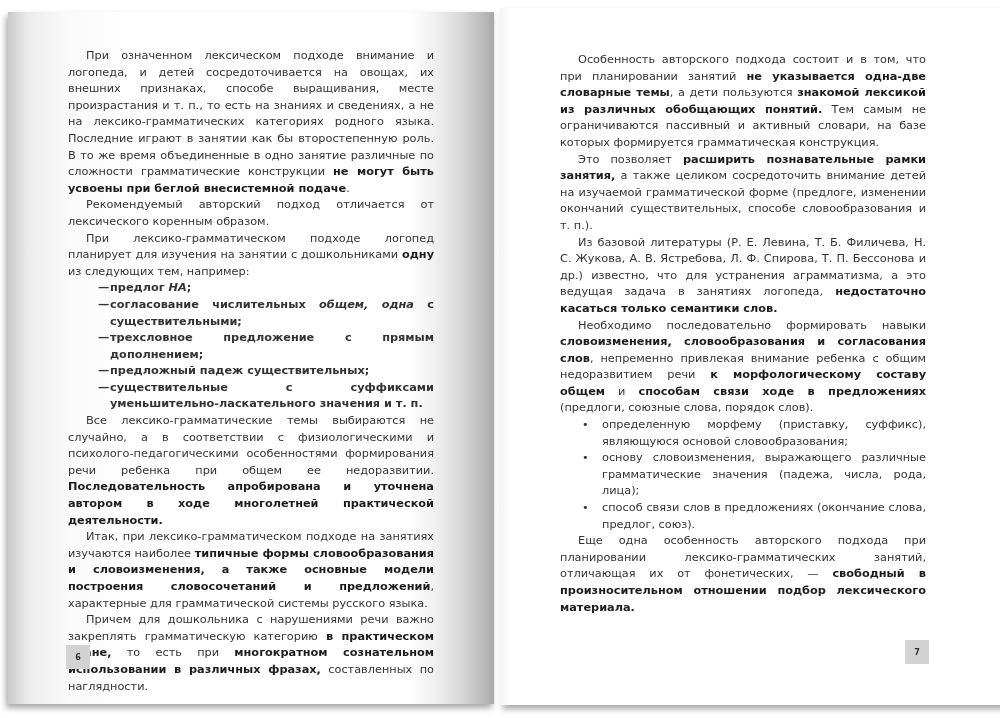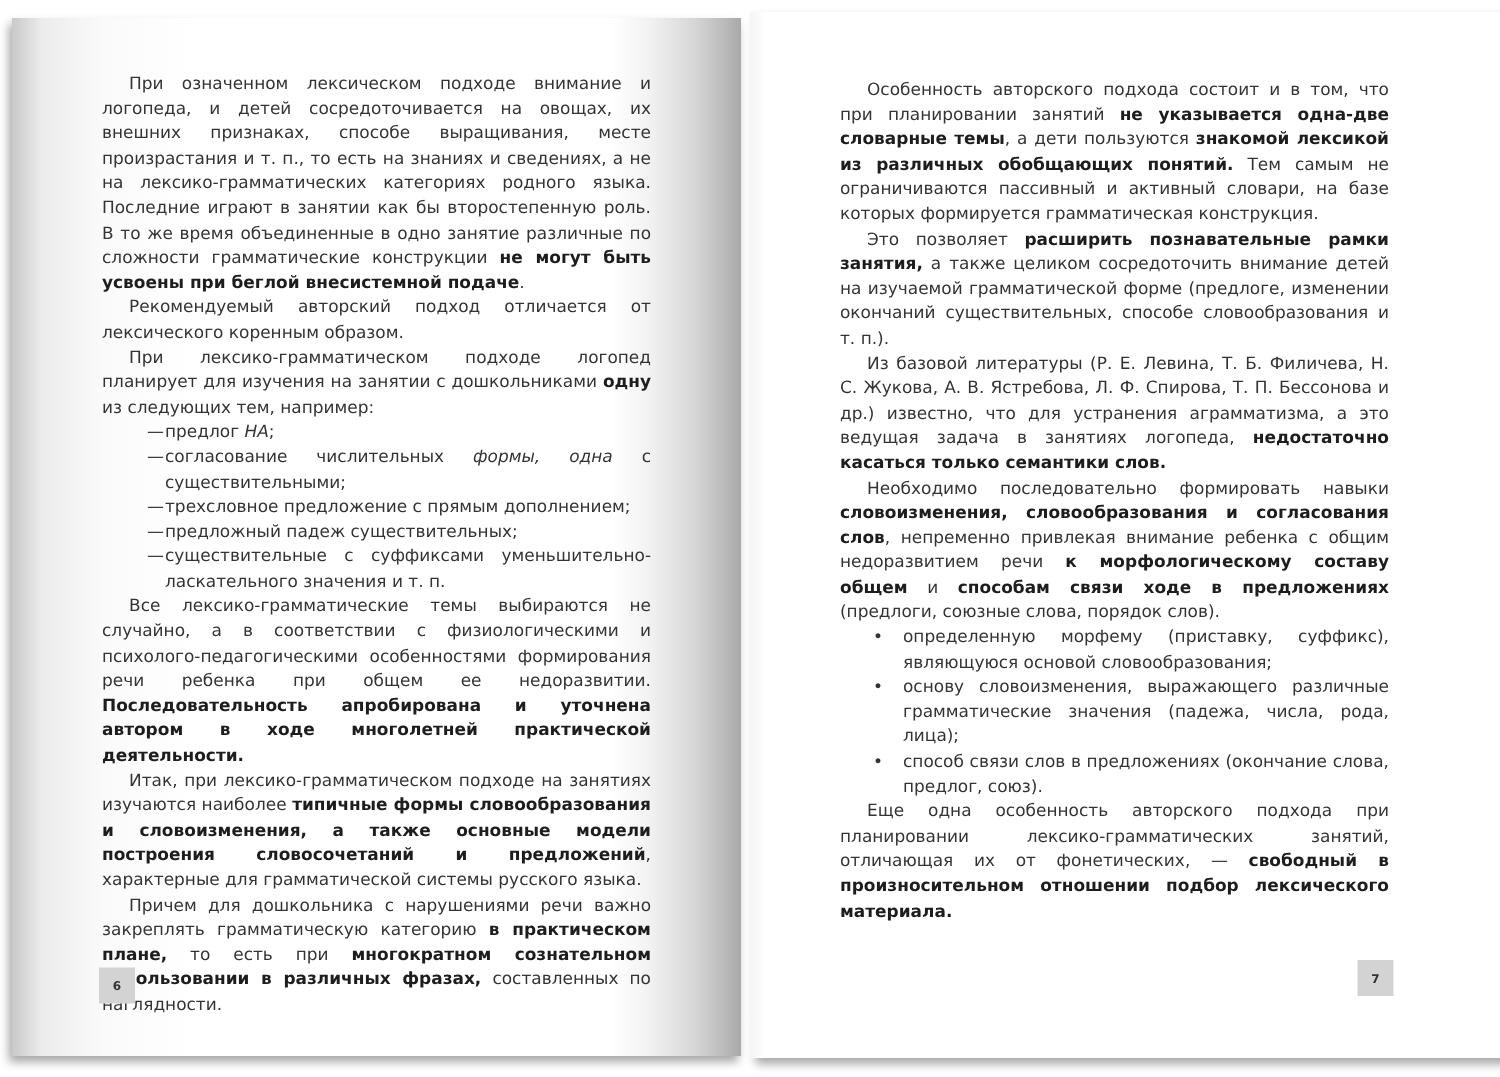--- a/index.html
+++ b/index.html
@@ -31,21 +31,21 @@
     font-size: 11.3px;
     line-height: 16.6px;
     text-align: justify;
     hyphens: manual;
   }
   .page-left .text-block { left: 60px; top: 36px; width: 366px; }
   .page-right .text-block { left: 60px; top: 44px; width: 366px; }
   .para { margin: 0; text-indent: 18px; }
   .para b, .li b { font-weight: bold; color: #1d1d1d; }
   .dash-list, .bullet-list { margin: 0; padding: 0; list-style: none; }
-  .dash-list .li { position: relative; padding-left: 42px; text-indent: -12px; }
+  .dash-list .li { position: relative; padding-left: 42px; text-indent: -12px; font-weight: bold; }
   .dash-list .li .mark { display: inline-block; width: 12px; text-indent: 0; }
   .bullet-list .li { position: relative; padding-left: 42px; }
   .bullet-list .li .mark { position: absolute; left: 22px; top: 0; }
   .page-num {
     position: absolute; width: 24px; height: 24px;
     background: #d3d3d3; color: #333;
     font-size: 8px; font-weight: bold;
     display: flex; align-items: center; justify-content: center;
   }
   .page-left .page-num { left: 58px; top: 633px; }
@@ -56,21 +56,21 @@
 
 <div class="spread">
 
   <div class="page page-left">
     <div class="text-block">
       <p class="para"><span>При означенном лексическом подходе внимание и логопеда, и детей сосредоточивается на овощах, их внешних признаках, способе выращивания, месте произрастания и т. п., то есть на знаниях и сведениях, а не на лексико-грамматических категориях родного языка. Последние играют в занятии как бы второстепенную роль. В то же время объединенные в одно занятие различные по сложности грамматические конструкции </span><b>не могут быть усвоены при беглой внесистемной подаче</b><span>.</span></p>
       <p class="para"><span>Рекомендуемый авторский подход отличается от лексического коренным образом.</span></p>
       <p class="para"><span>При лексико-грамматическом подходе логопед планирует для изучения на занятии с дошкольниками </span><b>одну</b><span> из следующих тем, например:</span></p>
       <div class="dash-list">
         <div class="li"><span class="mark">—</span><span>предлог </span><i>НА</i><span>;</span></div>
-        <div class="li"><span class="mark">—</span><span>согласование числительных </span><i>формы, одна</i><span> с существительными;</span></div>
+        <div class="li"><span class="mark">—</span><span>согласование числительных </span><i>общем, одна</i><span> с существительными;</span></div>
         <div class="li"><span class="mark">—</span><span>трехсловное предложение с прямым дополнением;</span></div>
         <div class="li"><span class="mark">—</span><span>предложный падеж существительных;</span></div>
         <div class="li"><span class="mark">—</span><span>существительные с суффиксами уменьшительно-ласкательного значения и т. п.</span></div>
       </div>
       <p class="para"><span>Все лексико-грамматические темы выбираются не случайно, а в соответствии с физиологическими и психолого-педагогическими особенностями формирования речи ребенка при общем ее недоразвитии. </span><b>Последовательность апробирована и уточнена автором в ходе многолетней практической деятельности.</b></p>
       <p class="para"><span>Итак, при лексико-грамматическом подходе на занятиях изучаются наиболее </span><b>типичные формы словообразования и словоизменения, а также основные модели построения словосочетаний и предложений</b><span>, характерные для грамматической системы русского языка.</span></p>
       <p class="para"><span>Причем для дошкольника с нарушениями речи важно закреплять грамматическую категорию </span><b>в практическом плане,</b><span> то есть при </span><b>многократном сознательном использовании в различных фразах,</b><span> составленных по наглядности.</span></p>
 
     </div>
     <div class="page-num">6</div>

